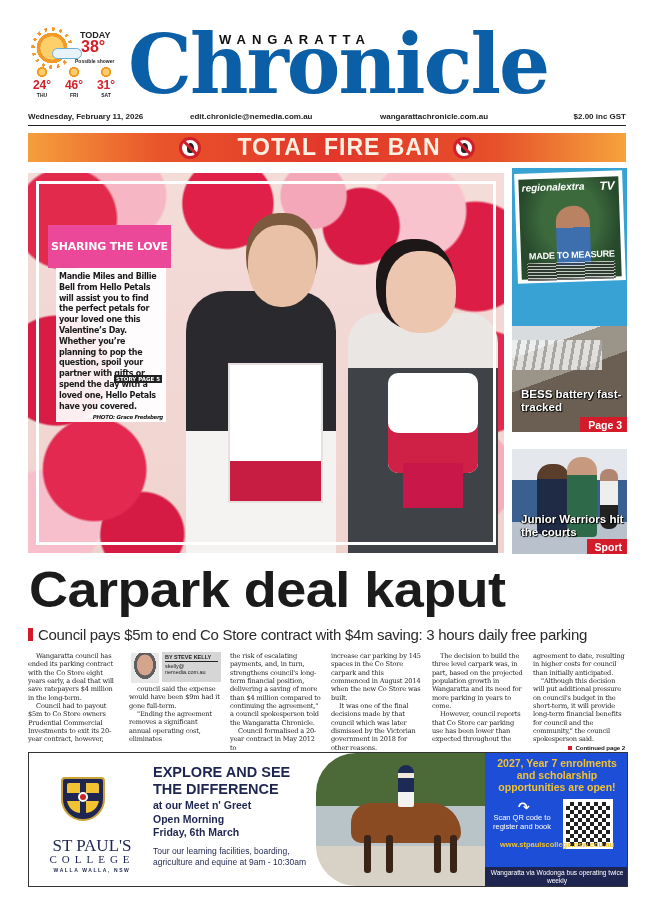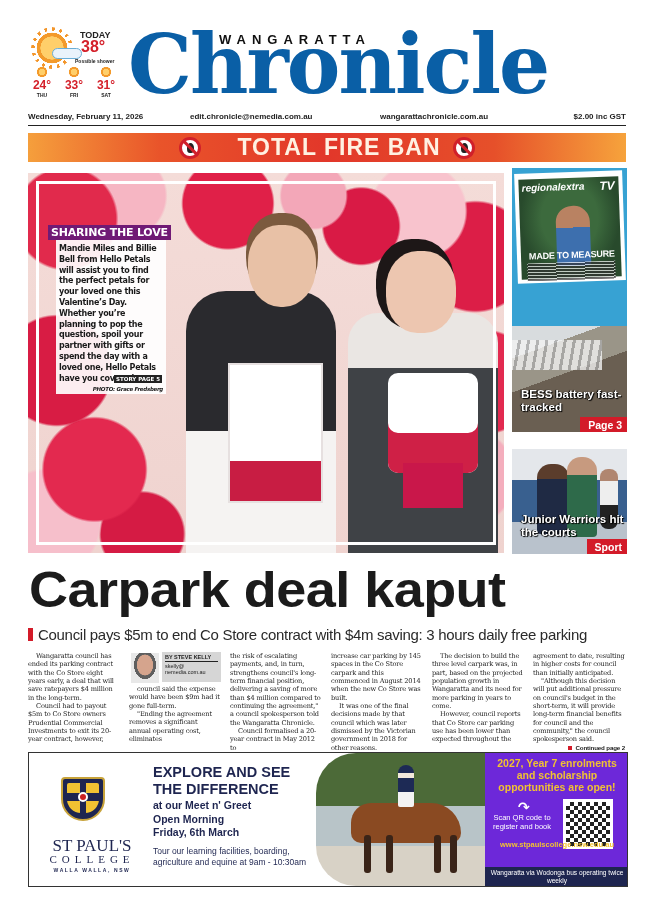--- a/index.html
+++ b/index.html
@@ -71,22 +71,22 @@
     box-shadow: -6px -8px 0 4px #1d1717; }
   .p2-body { left: 320px; top: 140px; width: 150px; height: 250px; border-radius: 30px 30px 0 0;
     background: linear-gradient(#eae6e3 0 22%, #3f4246 22%); }
   .gift1 { left: 200px; top: 190px; width: 95px; height: 140px; background: #fff; border: 2px solid #e6e0e0;
     box-shadow: inset 0 -40px 0 #c81d43; }
   .gift2 { left: 360px; top: 200px; width: 90px; height: 100px; background: #fff; border-radius: 10px;
     box-shadow: inset 0 -40px 0 #cf2046; }
   .gift2-box { left: 375px; top: 290px; width: 60px; height: 45px; background: #c9174a; }
 
   .caption-box { position: absolute; left: 48px; top: 200px; width: 130px; }
-  .caption-kicker { display: inline-block; background: #701a75; color: #fff; font: 700 11px "DejaVu Sans", sans-serif;
-    padding: 1px 3px; letter-spacing: -0.2px; margin-top: 25px; }
+  .caption-kicker { display: inline-block; background: #ec4899; color: #fff; font: 700 11px "DejaVu Sans", sans-serif;
+    padding: 15px 3px; letter-spacing: -0.2px; margin-top: 25px; }
   .caption-body { background: rgba(255,255,255,0.92); margin-left: 8px; width: 110px; padding: 4px 3px 2px 3px;
     font: 700 8px/10.8px "DejaVu Sans", sans-serif; color: #1a1a1a; letter-spacing: -0.3px; }
   .caption-credit { display: block; text-align: right; font: italic 700 5.5px "DejaVu Sans", sans-serif; margin-top: 2px; }
   .caption-link { position: absolute; left: 114px; top: 375px; background: #222; color: #fff; font: 700 5.5px "DejaVu Sans", sans-serif;
     padding: 1px 2px; }
 
   
   .promo { position: absolute; left: 512px; width: 115px; overflow: hidden; }
   .promo-tv { top: 168px; height: 160px; background: #37a2d3; }
   .promo-tv .cover { position: absolute; left: 4px; top: 4px; width: 108px; height: 110px; background: #fff; transform: rotate(-2deg); }
@@ -151,21 +151,21 @@
   .school-loc { position: absolute; left: 8px; top: 114px; width: 110px; text-align: center; font: 700 5px "Liberation Sans", sans-serif; color: #1e2550; letter-spacing: 1.6px; }
   .ad-head { position: absolute; left: 124px; top: 11px; width: 170px; font: 900 14.5px/16.5px "Liberation Sans", sans-serif; color: #1e2550; }
   .ad-sub { position: absolute; left: 124px; top: 46px; width: 170px; font: 700 10.5px/13.5px "Liberation Sans", sans-serif; color: #1e2550; }
   .ad-body { position: absolute; left: 124px; top: 93px; width: 175px; font: 400 8.5px/10.5px "Liberation Sans", sans-serif; color: #1e2550; }
   .ad-photo { position: absolute; left: 287px; top: 0; width: 180px; height: 133px; border-radius: 40px 0 0 40px;
     background: linear-gradient(#4c6a38 0 40%, #b8c4c8 40% 70%, #d8d2c6 70%); }
   .ad-photo .horse { position: absolute; left: 35px; top: 50px; width: 110px; height: 40px; border-radius: 20px 30px 10px 10px; background: #8a4a22; }
   .ad-photo .rider { position: absolute; left: 82px; top: 12px; width: 16px; height: 42px; border-radius: 8px 8px 2px 2px;
     background: linear-gradient(#1d2a55 0 20%, #f1e8dc 20% 30%, #1d2a55 30% 65%, #f3f3f3 65%); }
   .ad-photo .leg { position: absolute; top: 82px; width: 7px; height: 38px; background: #3a2418; border-radius: 3px; }
-  .ad-panel { position: absolute; left: 456px; top: 0; width: 144px; height: 133px; background: #6d28d9; }
+  .ad-panel { position: absolute; left: 456px; top: 0; width: 144px; height: 133px; background: #1d4ed8; }
   .ad-panel .enrol { padding: 4px 4px 0 4px; text-align: center; font: 700 10.5px/12px "Liberation Sans", sans-serif; color: #f1c232; }
   .ad-panel .scan { position: absolute; left: 6px; top: 60px; width: 62px; text-align: center; font: 400 7.5px/9px "Liberation Sans", sans-serif; color: #fff; }
   .ad-panel .arrow { position: absolute; left: 33px; top: 46px; font: 700 14px "DejaVu Sans", sans-serif; color: #fff; }
   .ad-panel .qr { position: absolute; left: 78px; top: 46px; width: 50px; height: 50px; background:
       repeating-conic-gradient(#222 0 25%, #fff 0 50%) 0 0/8px 8px; border: 3px solid #fff; }
   .ad-panel .url { position: absolute; left: 0; top: 87px; width: 144px; text-align: center; font: 700 7.5px "Liberation Sans", sans-serif; color: #f1c232; }
   .ad-panel .bus { position: absolute; left: 0; top: 114px; width: 144px; height: 20px; background: #1e2550; text-align: center;
     font: 400 6.6px/8px "Liberation Sans", sans-serif; color: #fff; padding-top: 2px; }
 </style>
 </head>
@@ -178,21 +178,21 @@
   <div class="today-temp">38°</div>
   <div class="today-cond">Possible shower</div>
   <div class="days">
     <div class="day">
       <div class="mini-sun"></div>
       <div class="t">24°</div>
       <div class="d">THU</div>
     </div>
     <div class="day">
       <div class="mini-sun"></div>
-      <div class="t">33°</div>
+      <div class="t">46°</div>
       <div class="d">FRI</div>
     </div>
     <div class="day">
       <div class="mini-sun"></div>
       <div class="t">31°</div>
       <div class="d">SAT</div>
     </div>
   </div>
 </div>
 

